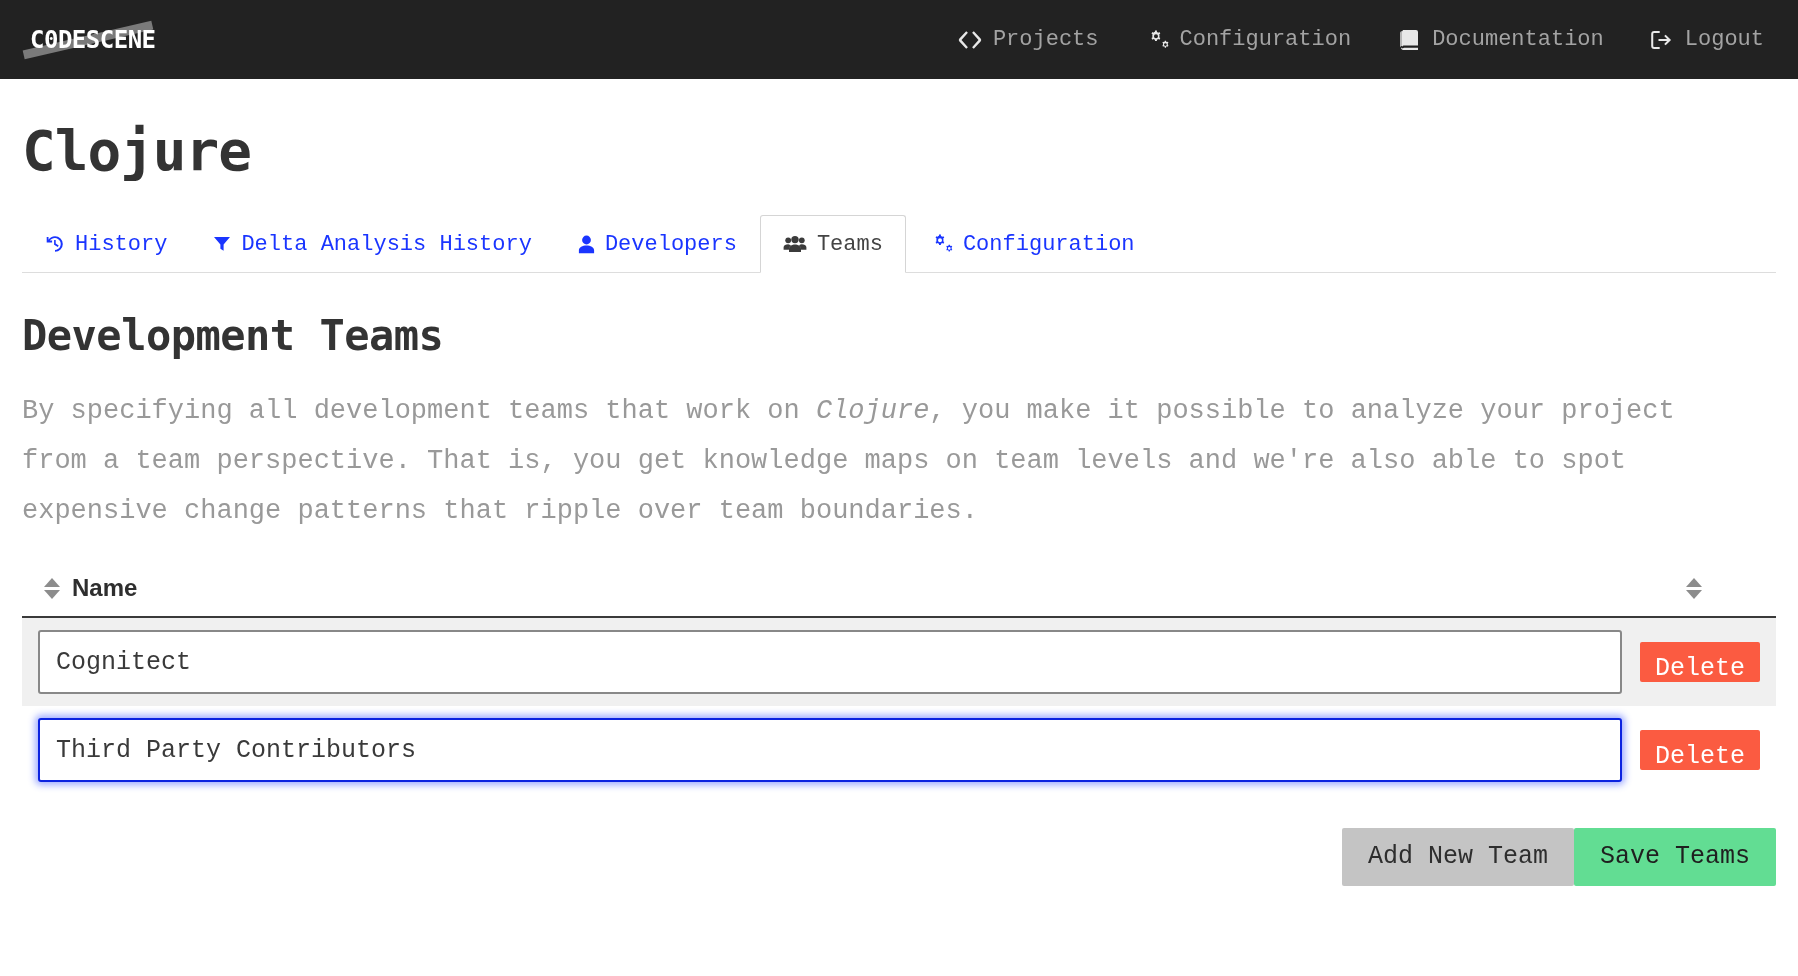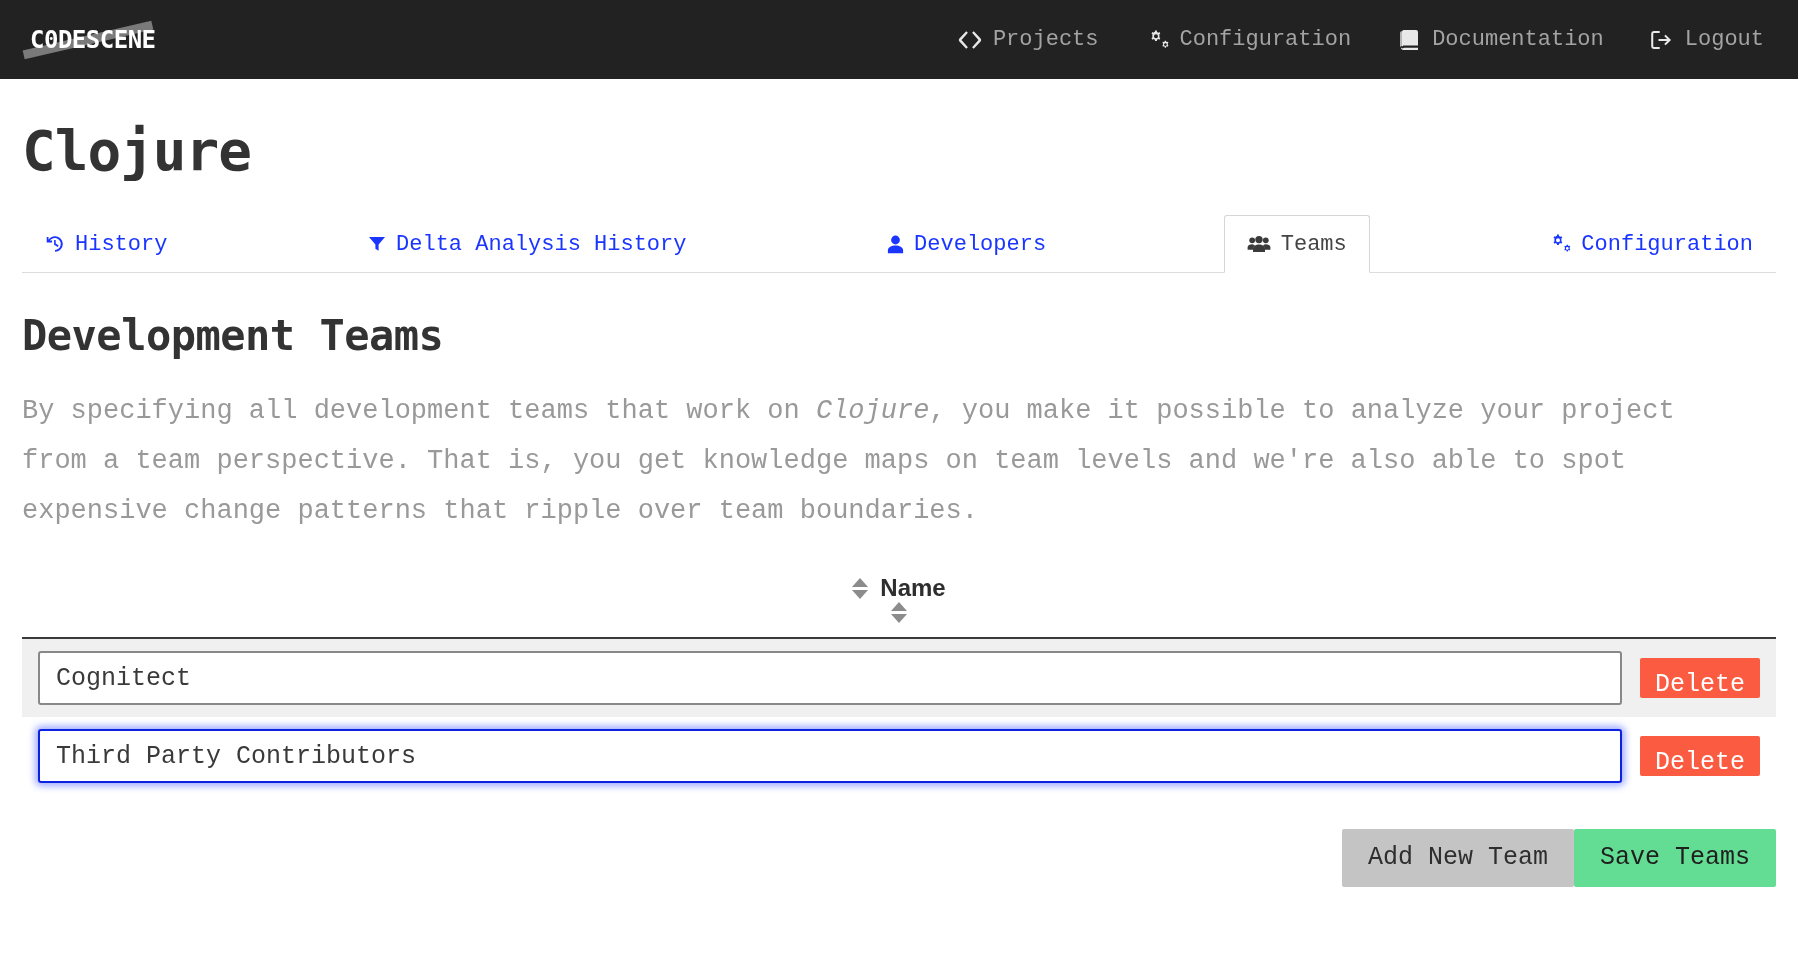--- a/index.html
+++ b/index.html
@@ -83,21 +83,20 @@
     letter-spacing: -1px;
   }
 
   
   .tabbar {
     position: relative;
     display: flex;
     align-items: flex-end;
     margin-top: 28px;
     height: 62px;
-    justify-content: space-between;
   }
   .tabbar-underline {
     position: absolute;
     left: 0; right: 0; bottom: 0;
     height: 1px;
     background: #dddddd;
   }
   .tab {
     position: relative;
     display: flex;
@@ -148,21 +147,20 @@
   
   .table {
     margin-top: 28px;
     width: 100%;
   }
   .thead {
     display: flex;
     align-items: center;
     border-bottom: 2px solid #3a3a3a;
     padding: 10px 22px 14px 22px;
-    flex-direction: column;
   }
   .th-name {
     display: flex;
     align-items: center;
     gap: 12px;
     flex: 1;
     font-family: "Liberation Sans", sans-serif;
     font-weight: bold;
     font-size: 24px;
     color: #2e2e2e;
@@ -199,21 +197,21 @@
   .trow {
     display: flex;
     align-items: center;
     padding: 12px 16px 12px 16px;
     gap: 18px;
   }
   .trow.striped { background: #f0f0f0; }
 
   .team-input {
     flex: 1;
-    height: 54px;
+    height: 64px;
     font-family: "Liberation Mono", monospace;
     font-size: 25px;
     color: #3a3a3a;
     padding: 0 16px;
     background: #ffffff;
     border: 2px solid #888888;
     border-radius: 3px;
     outline: none;
   }
   .team-input.focused {

